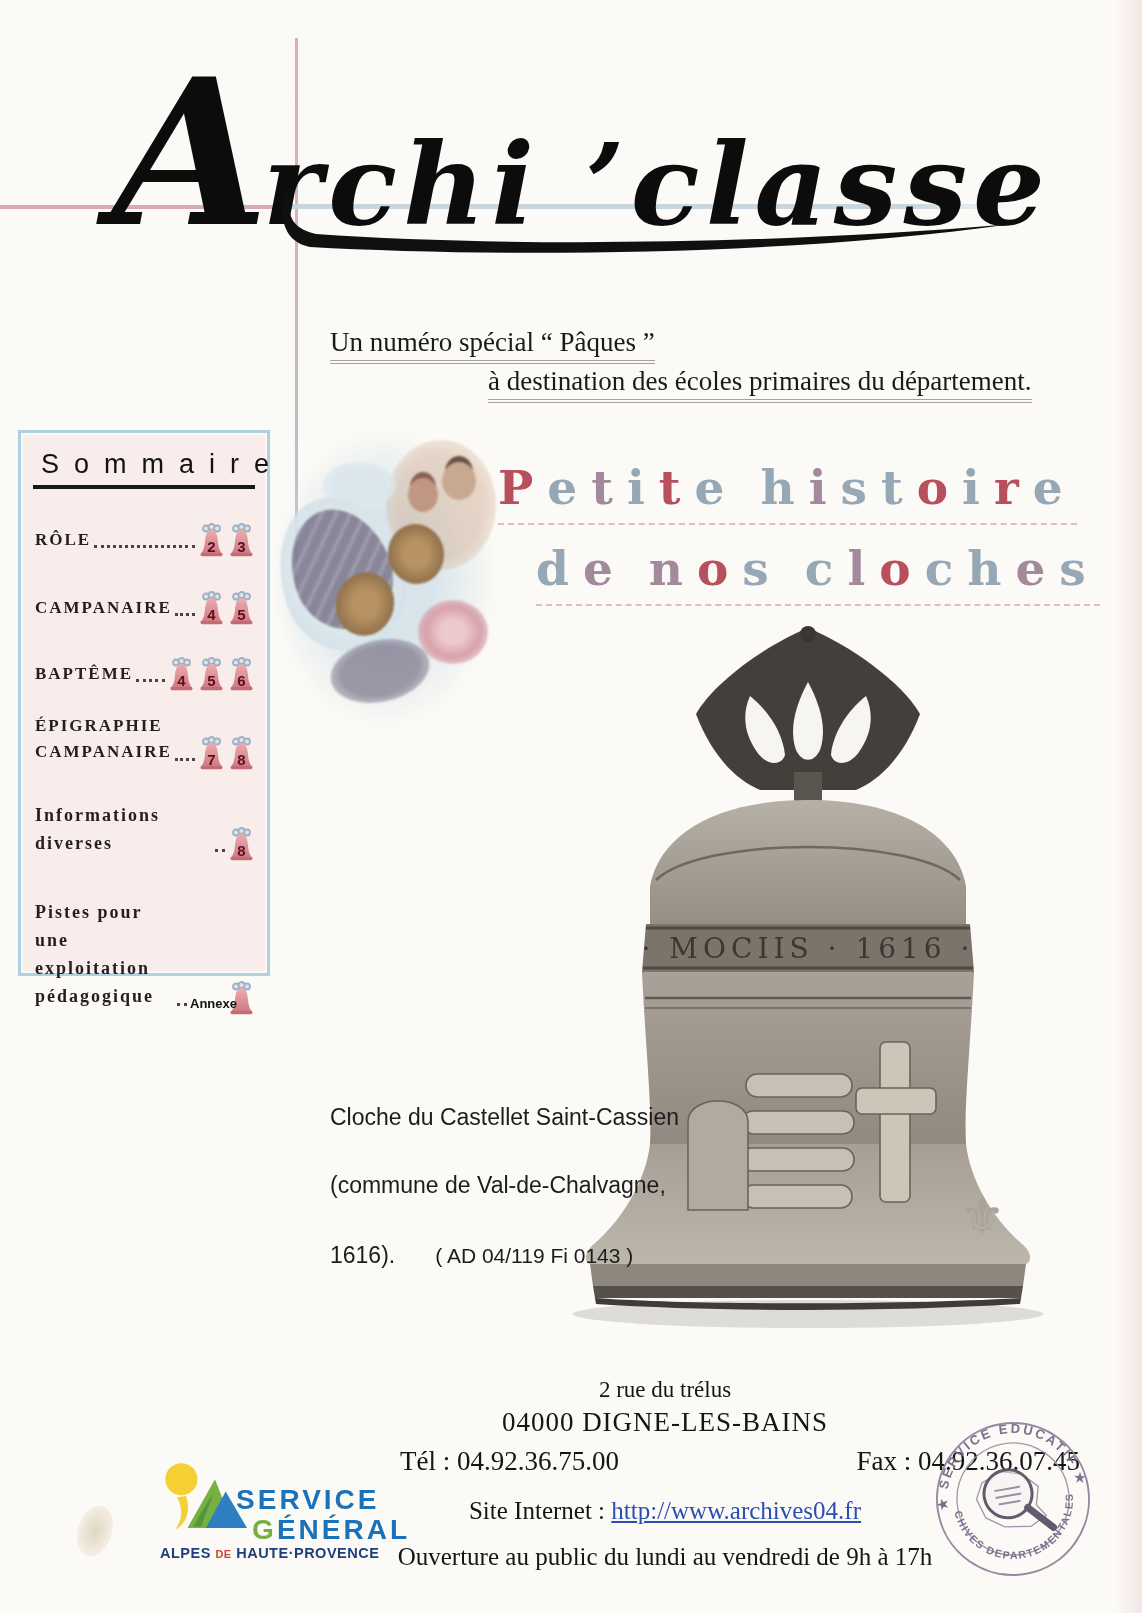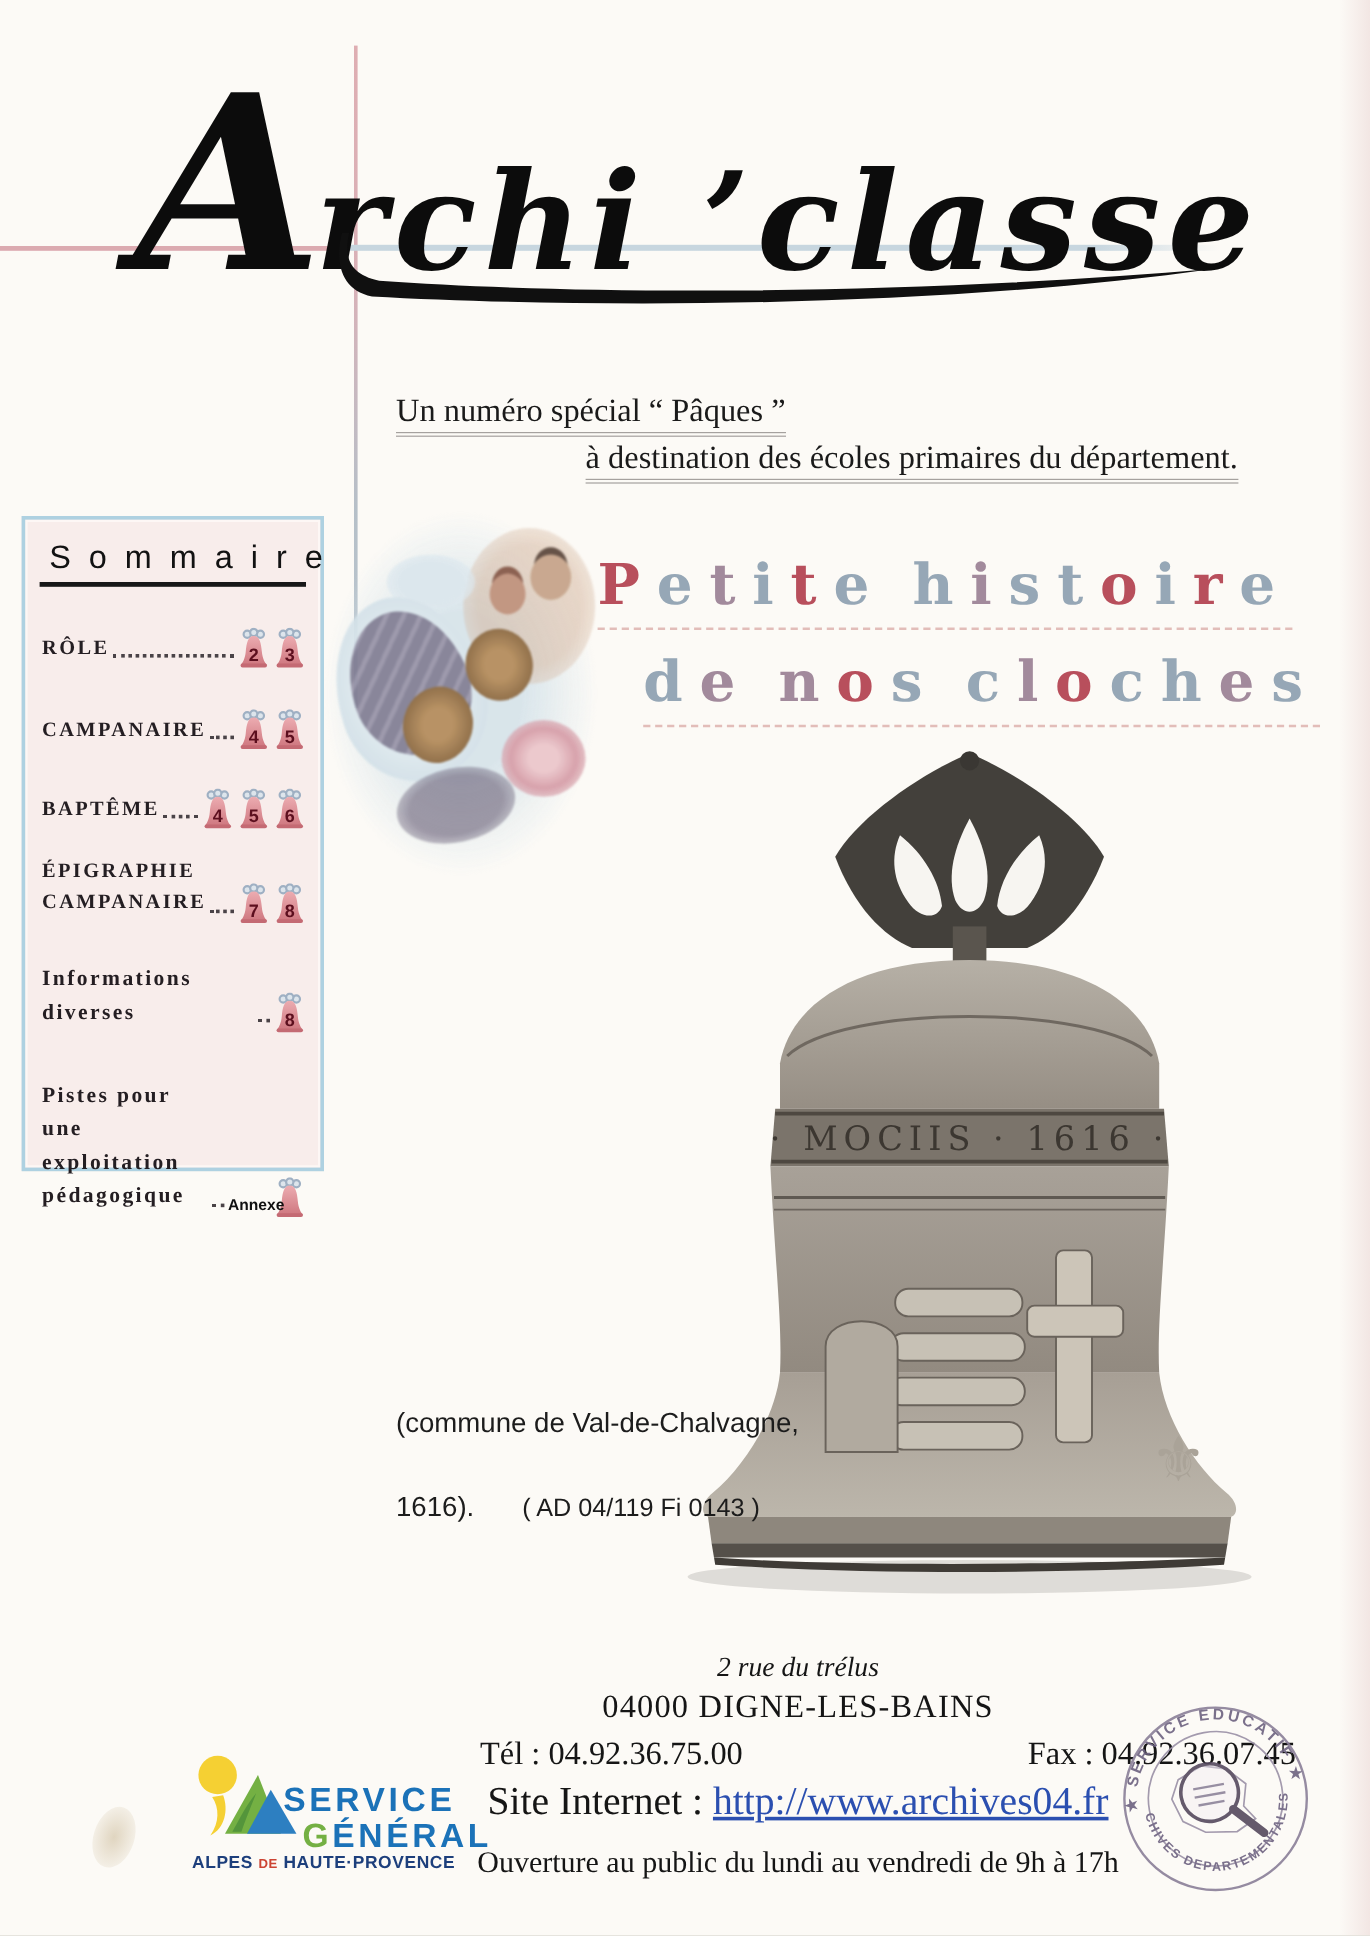--- a/index.html
+++ b/index.html
@@ -83,24 +83,24 @@
   
   .cap{font-family:"Liberation Sans",sans-serif;font-size:23px;color:#1c1c1c;}
   .cap1{left:330px;top:1104px;}
   .cap2{left:330px;top:1172px;}
   .cap3{left:330px;top:1242px;display:flex;gap:40px;align-items:baseline;}
   .cap-ref{font-size:21px;}
 
   
   .footer{left:250px;top:1372px;width:830px;text-align:center;color:#151515;}
   .f-org{font-size:27px;}
-  .f-addr{font-size:23px;margin-top:5px;font-style:italic;}
+  .f-addr{font-size:23px;margin-top:5px;}
   .f-city{font-size:27px;letter-spacing:1px;margin-top:4px;}
   .f-row{display:flex;justify-content:space-between;margin-top:8px;padding-left:150px;font-size:27px;}
-  .f-site{margin-top:7px;font-size:33px;}
+  .f-site{margin-top:20px;font-size:25px;}
   .f-link{color:#2b4fb0;text-decoration:underline;cursor:pointer;}
   .f-hours{margin-top:18px;font-size:25px;}
 
   
   .logo{left:160px;top:1448px;width:250px;}
   .logo-top{display:flex;align-items:flex-end;}
   .logo-words{margin-left:-14px;line-height:1.05;white-space:nowrap;font-family:"Liberation Sans",sans-serif;}
   .l1{font-weight:bold;font-size:28px;letter-spacing:3px;color:#1b72b8;}
   .l2{font-weight:bold;font-size:28px;letter-spacing:3px;color:#1b72b8;margin-left:16px;}
   .l2 .g{color:#74b043;}
@@ -335,20 +335,21 @@
       <rect x="306" y="466" width="80" height="26" rx="6"></rect>
     </g>
     <path d="M138,588 L138,500 C138,472 198,472 198,500 L198,588 Z" fill="#b1aa9f" stroke="#6a635b" stroke-width="1.6"></path>
     <text x="432" y="612" text-anchor="middle" font-size="52" fill="#aaa398">⚜</text>
 
     <path d="M40,642 L476,642 L473,664 L43,664 Z" fill="#8e877d"></path>
     <path d="M43,664 L473,664 L471,676 L45,676 Z" fill="#55504a"></path>
     <path d="M45,676 C160,684 360,682 471,676 L470,682 C340,690 170,690 46,682 Z" fill="#3f3b36"></path>
   </svg>
 
+  <div class="abs cap cap1">Cloche du Castellet  Saint-Cassien</div>
   <div class="abs cap cap2">(commune de Val-de-Chalvagne,</div>
   <div class="abs cap cap3">
     <span>1616).</span>
     <span class="cap-ref">( AD 04/119 Fi 0143 )</span>
   </div>
 
   <div class="abs footer">
     <div class="f-addr">2 rue du trélus</div>
     <div class="f-city">04000 DIGNE-LES-BAINS</div>
     <div class="f-row">

